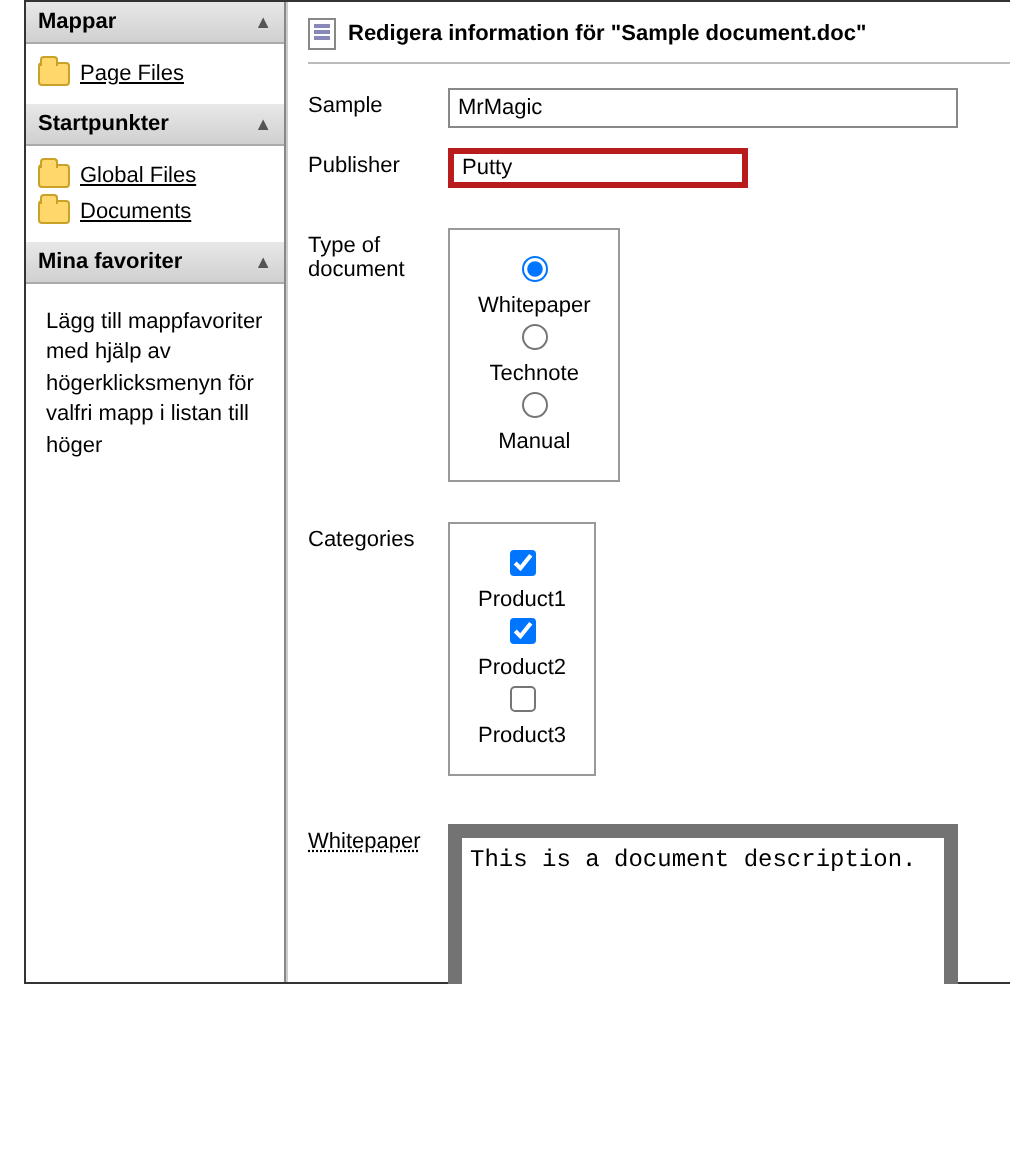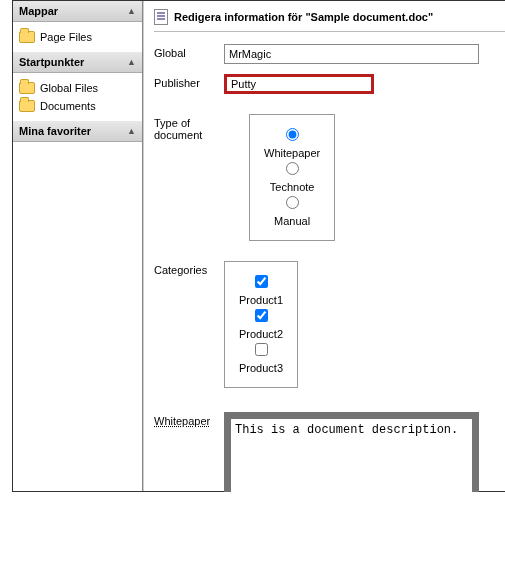--- a/index.html
+++ b/index.html
@@ -2,21 +2,21 @@
 <html><head>
 <meta charset="utf-8">
 <style>
 * { box-sizing: border-box; margin: 0; padding: 0; }
 body { font-family: Tahoma, Arial, sans-serif; font-size: 11px; color: #000; background: #fff; }
 .app { display: flex; width: 505px; height: 492px; border: 1px solid #333; margin-left: 12px; }
 .sidebar { width: 130px; background: #fff; border-right: 1px solid #888; }
 .panel-header { background: linear-gradient(#e8e8e8,#d0d0d0); border-bottom: 1px solid #aaa; padding: 4px 6px; font-weight: bold; display: flex; justify-content: space-between; align-items: center; cursor: pointer; }
 .panel-header .chev { font-size: 9px; color: #555; }
 .panel-body { padding: 6px 4px; }
-.side-item { display: flex; align-items: flex-start; gap: 5px; padding: 3px 2px; cursor: pointer; }
+.side-item { display: flex; align-items: flex-start; gap: 5px; padding: 3px 2px; cursor: pointer; text-decoration: underline; }
 .folder-icon { width: 16px; height: 12px; background: #ffd76b; border: 1px solid #c9a227; border-radius: 2px; position: relative; display: inline-block; }
 .folder-icon::before { content:""; position:absolute; top:-4px; left:0; width:7px; height:4px; background:#ffd76b; border:1px solid #c9a227; border-bottom:none; border-radius:2px 2px 0 0; }
 .fav-text { padding: 6px; line-height: 1.4; }
 .main { flex: 1; border-left: 1px solid #ccc; display: flex; flex-direction: column; }
 .main-inner { padding: 4px 10px 10px 10px; flex:1; display:flex; flex-direction:column; }
 .title-bar { display: flex; align-items: center; gap: 6px; border-bottom: 1px solid #bbb; padding: 4px 0 6px 0; margin-bottom: 12px; }
 .doc-icon { width: 14px; height: 16px; background: #fff; border: 1px solid #888; position: relative; }
 .doc-icon::after { content:""; position:absolute; top:2px; left:2px; right:2px; height:2px; background:#88b; box-shadow: 0 3px 0 #88b, 0 6px 0 #88b; }
 .title-bar b { font-weight: bold; }
 .form-row { display: flex; align-items: flex-start; margin-bottom: 10px; }
@@ -63,45 +63,48 @@
       <div class="side-item">
         <span class="folder-icon"></span>
         <span>Documents</span>
       </div>
     </div>
 
     <div class="panel-header">
       <span>Mina favoriter</span>
       <span class="chev">▲</span>
     </div>
+    <div class="panel-body">
+      <div class="fav-text">Lägg till mappfavoriter med hjälp av högerklicksmenyn för valfri mapp i listan till höger</div>
+    </div>
 
   </div>
 
   <div class="main">
     <div class="main-inner">
     <div class="title-bar">
       <span class="doc-icon"></span>
       <b>Redigera information för "Sample document.doc"</b>
     </div>
 
     <div class="form-row">
-      <div class="form-label">Global</div>
+      <div class="form-label">Sample</div>
       <div class="form-field">
         <input type="text" class="wide" value="MrMagic" style="">
       </div>
     </div>
 
     <div class="form-row">
       <div class="form-label">Publisher</div>
       <div class="form-field">
         <input type="text" class="mid" value="Putty" style="">
       </div>
     </div>
 
-    <div class="form-row" style="margin-top:10px;gap:25px;">
+    <div class="form-row" style="margin-top:10px;">
       <div class="form-label">Type of document</div>
       <div class="form-field">
         <div class="group-box">
           <div class="opt-row">
             <input type="radio" name="doctype" checked="" style="">
             <span>Whitepaper</span>
           </div>
           <div class="opt-row">
             <input type="radio" name="doctype" style="">
             <span>Technote</span>

